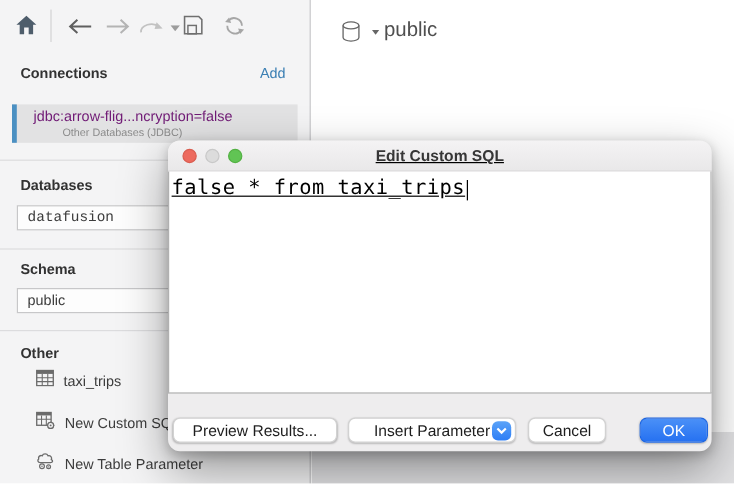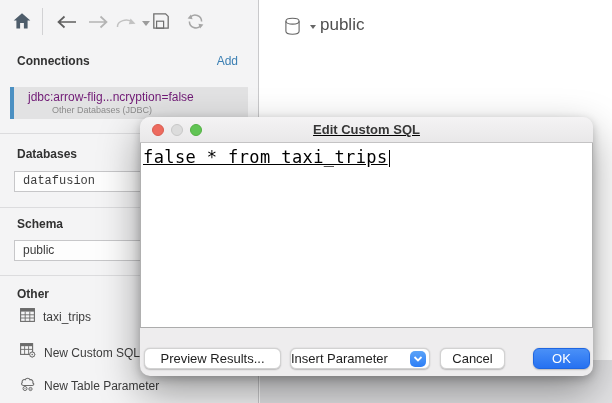--- a/index.html
+++ b/index.html
@@ -24,21 +24,21 @@
     background:#e2e2e3; border-left:4px solid #4b90c2; padding:3px 4px 0 14px; }
   .conn-title { font-size:12px; color:#701a75; white-space:nowrap; }
   .conn-sub { font-size:9px; color:#8b8b8b; margin-left:24px; margin-top:1px; white-space:nowrap; }
 
   .sb-divider { position:absolute; left:0; width:259px; height:1px; background:#dcdcde; }
   .sb-label { position:absolute; left:17px; font-size:12px; font-weight:bold; color:#323232; }
   .sb-box { position:absolute; left:14px; width:231px; height:21px; background:#fdfdfd;
     border:1px solid #c7c7c9; font-size:12px; color:#3c3c3c;
     line-height:19px; padding-left:8px; }
 
-  .tbl-row { position:absolute; left:20px; display:flex; align-items:center; gap:8px; }
+  .tbl-row { position:absolute; left:30px; display:flex; align-items:center; gap:8px; }
   .tbl-row .lbl { font-size:12px; color:#3c3c3c; white-space:nowrap; }
 
   
   .main { position:absolute; left:260px; top:0; width:352px; height:360px; background:#ffffff; }
   .canvas-header { position:absolute; left:24px; top:15px; display:flex; align-items:center; }
   .canvas-title { font-size:17px; color:#4f4f4f; margin-left:20px; }
   .caret { width:0; height:0; border-left:3.5px solid transparent;
     border-right:3.5px solid transparent; border-top:4px solid #666; margin-left:5px; }
   .bottom-gray { position:absolute; left:260px; top:360px; width:352px; height:43px; background:#e2e2e4; }
 
@@ -64,21 +64,21 @@
     vertical-align:text-bottom; margin-left:1px; }
 
   .dlg-buttons { position:absolute; left:0; bottom:0; width:453px; height:34px;
     border-radius:0 0 10px 10px; }
   .mac-btn { position:absolute; top:6px; height:21px; border-radius:6px;
     background:#ffffff; border:0.5px solid #d2d2d2;
     box-shadow:0 0.5px 1.5px rgba(0,0,0,.22);
     font-size:13px; color:#1e1e1e; display:flex; align-items:center; justify-content:center;
     cursor:default; white-space:nowrap; }
   .btn-preview { left:4px; width:137px; }
-  .btn-insert { left:150px; width:140px; justify-content:flex-start; }
+  .btn-insert { left:150px; width:140px; justify-content:center; }
   .chev-box { position:absolute; right:3px; top:2px; width:16px; height:16px; border-radius:5px;
     background:linear-gradient(#5ba3f8, #2d7ef6); display:flex; align-items:center; justify-content:center; }
   .btn-cancel { left:300px; width:65px; }
   .btn-ok { left:393px; width:57px; background:linear-gradient(#4a90f7, #2671f1);
     border:0.5px solid #1f66e0; color:#ffffff; }
 </style>
 </head>
 <body>
 
 <div class="app">

